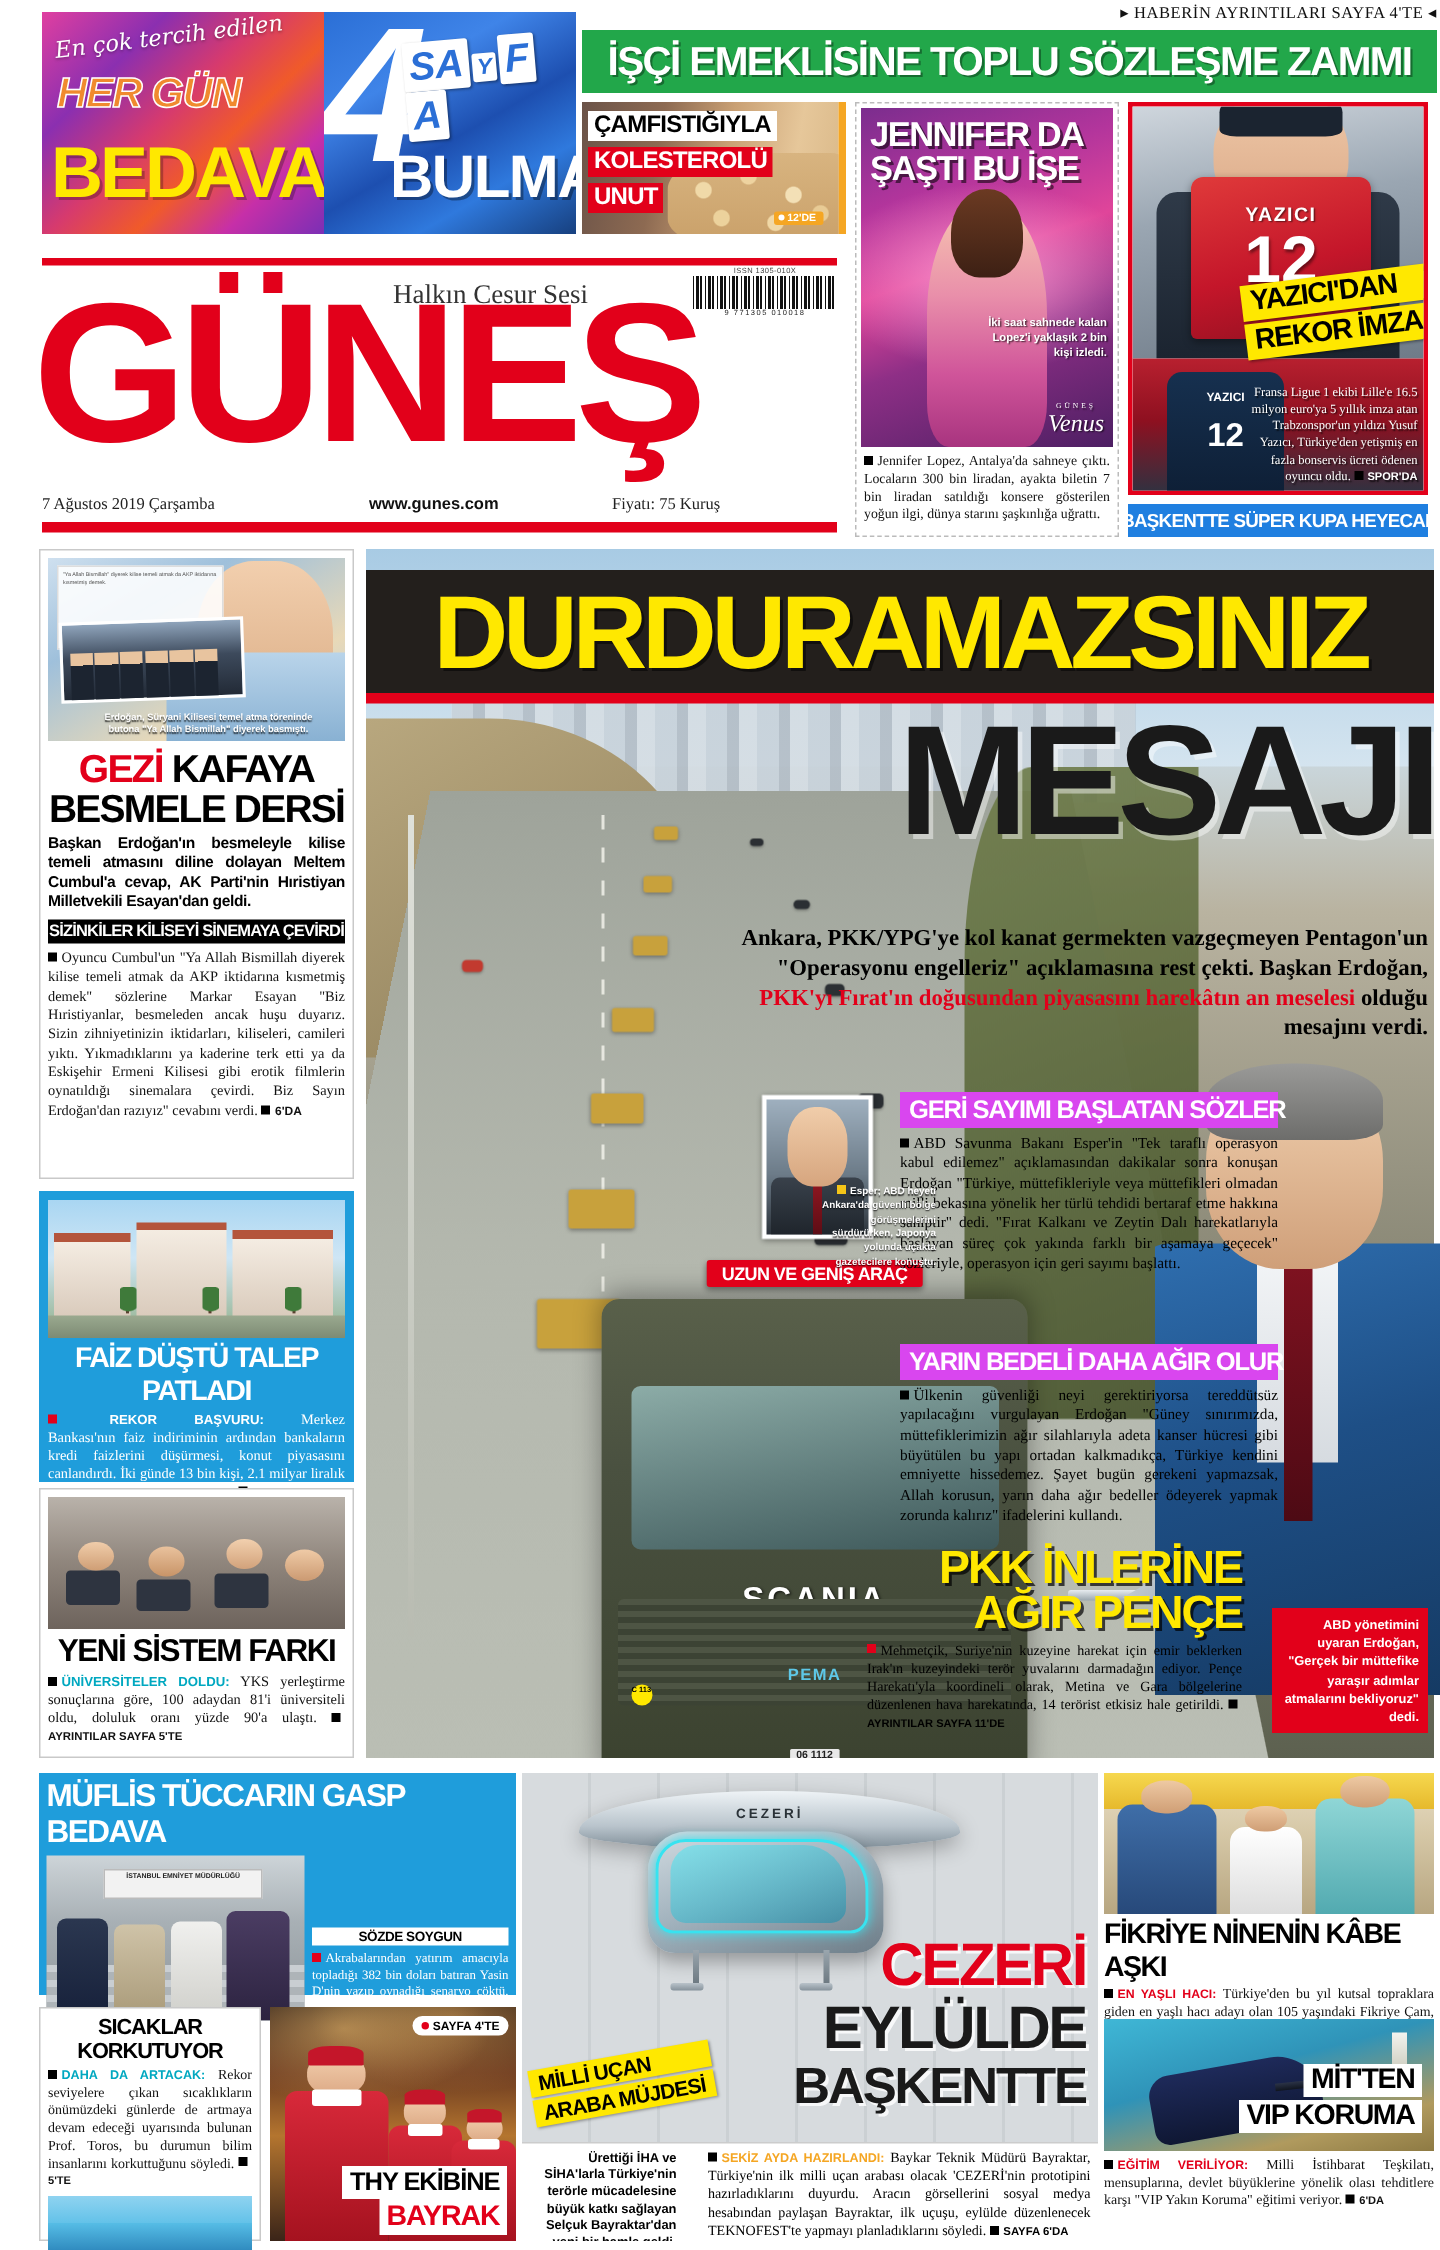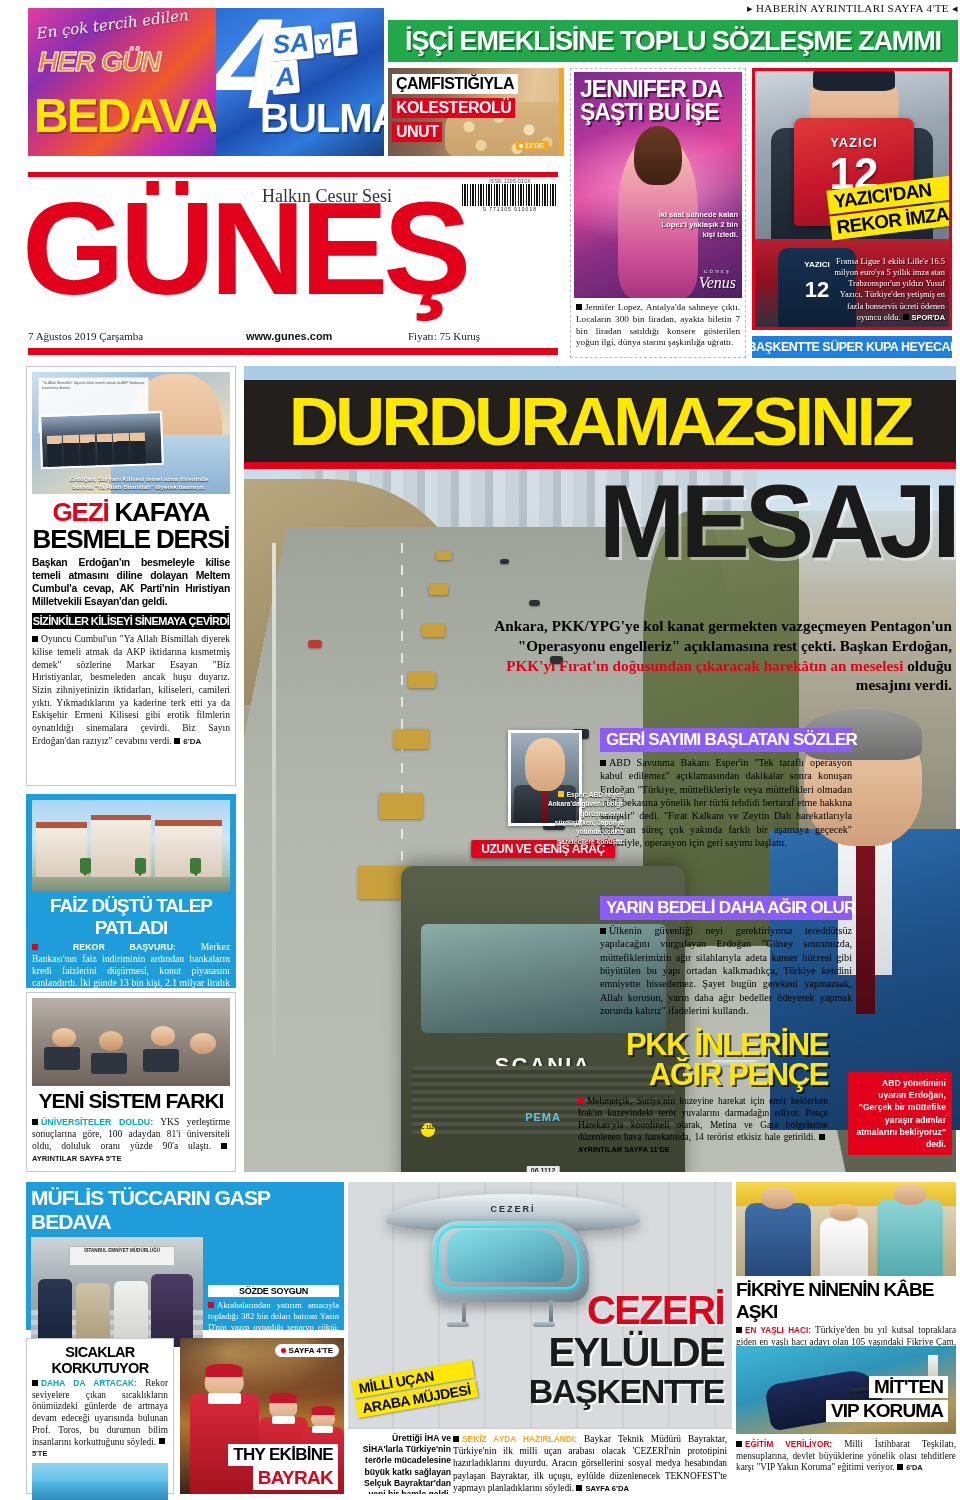--- a/index.html
+++ b/index.html
@@ -392,21 +392,21 @@
   .erd .hair { position:absolute; left:18%; top:2%; width:62%; height:12%;
     background: linear-gradient(#9a9a98,#6d6d6b); border-radius:48% 48% 20% 20%; }
   .erd .suit { position:absolute; left:-6%; top:30%; right:-6%; bottom:0;
     background: linear-gradient(165deg,#2f6fb0 0%,#1e4f86 45%,#153a63 100%); border-radius:20px 0 0 0; }
   .erd .shirt{ position:absolute; left:36%; top:30%; width:28%; height:34%;
     background: linear-gradient(#f4f6f8,#d6dbe0); }
   .erd .tie  { position:absolute; left:45%; top:33%; width:10%; height:40%;
     background: linear-gradient(#7f1220,#4d0a14); }
 
   .sec { position:absolute; z-index:7; }
-  .sec .hd { background:#8b5cf6; color:#fff; font-size:17px; font-weight:bold;
+  .sec .hd { background:#d946ef; color:#fff; font-size:17px; font-weight:bold;
     padding:2px 6px; letter-spacing:-.8px; white-space:nowrap; }
   .sec .bd { font-family:"Liberation Serif", serif; font-size:10.2px; line-height:1.31;
     text-align:justify; color:#000; margin-top:4px; }
 
   .sec1 { left:600px; top:728px; width:252px; }
   .sec2 { left:600px; top:896px; width:252px; }
 
   .pkk { position:absolute; left:578px; top:1030px; width:250px; z-index:7; }
   .pkk .t { color:#ffe800; font-size:31px; font-weight:bold; text-align:right;
     line-height:.96; letter-spacing:-1.4px; text-shadow:2px 2px 0 rgba(0,0,0,.7); }
@@ -448,21 +448,21 @@
   .cez .t1 { position:absolute; right:8px; top:106px; z-index:4;
     color:#e2001a; font-size:40px; font-weight:bold; letter-spacing:-1.6px;
     text-shadow:2px 2px 0 rgba(255,255,255,.8); }
   .cez .t2 { position:absolute; right:8px; top:148px; z-index:4;
     color:#1a1a1a; font-size:40px; font-weight:bold; letter-spacing:-1.6px;
     text-shadow:2px 2px 0 rgba(255,255,255,.8); }
   .cez .t3 { position:absolute; right:8px; top:190px; z-index:4;
     color:#1a1a1a; font-size:34px; font-weight:bold; letter-spacing:-1.4px;
     text-shadow:2px 2px 0 rgba(255,255,255,.8); }
   .cez .foot-row { position:absolute; left:0; right:0; bottom:0; height:66px;
-    background:#fff; display:flex; gap:2px; padding:4px 5px; border-top:1px solid #ccc; z-index:5; }
+    background:#fff; display:flex; gap:21px; padding:4px 5px; border-top:1px solid #ccc; z-index:5; }
   .cez .foot-row .lft { width:98px; font-size:8.6px; font-weight:bold; line-height:1.3;
     text-align:right; color:#000; }
   .cez .foot-row .rgt { flex:1; font-family:"Liberation Serif", serif; font-size:9.4px;
     line-height:1.3; text-align:justify; color:#000; }
   .cez .foot-row .rgt .lead { font-family:"Liberation Sans", sans-serif; font-weight:bold;
     font-size:8.4px; color:#f5a623; }
   .cez .foot-row .rgt b { font-family:"Liberation Sans", sans-serif; font-size:7.6px; }
 
   
   .fik { left:736px; top:1182px; width:220px; height:156px; background:#fff; }
@@ -780,21 +780,21 @@
     <div class="hair"></div>
   </div>
 
   <div class="hero-h1">
     <span>DURDURAMAZSINIZ</span>
   </div>
   <div class="hero-h1rule"></div>
   <div class="hero-h2 abs">MESAJI</div>
 
   <div class="hero-deck">
-    <span>Ankara, PKK/YPG'ye kol kanat germekten vazgeçmeyen Pentagon'un "Operasyonu engelleriz" açıklamasına rest çekti. Başkan Erdoğan, </span><span class="r">PKK'yı Fırat'ın doğusundan çıkaracak harekâtın an meselesi</span><span> olduğu mesajını verdi.</span>
+    <span>Ankara, PKK/YPG'ye kol kanat germekten vazgeçmeyen Pentagon'un "Operasyonu engelleriz" açıklamasına rest çekti. Başkan Erdoğan, </span><span class="r">PKK'yı Fırat'ın doğusundan piyasasını harekâtın an meselesi</span><span> olduğu mesajını verdi.</span>
   </div>
 
   <div class="esper">
     <div class="im">
       <div class="s"></div>
       <div class="t"></div>
       <div class="f"></div>
     </div>
   </div>
   <div class="abs" style="left:548px;top:790px;width:76px;z-index:9;font-size:6.6px;line-height:1.42;font-weight:bold;color:#fff;text-align:right;text-shadow:0 1px 1px rgba(0,0,0,.9);">

